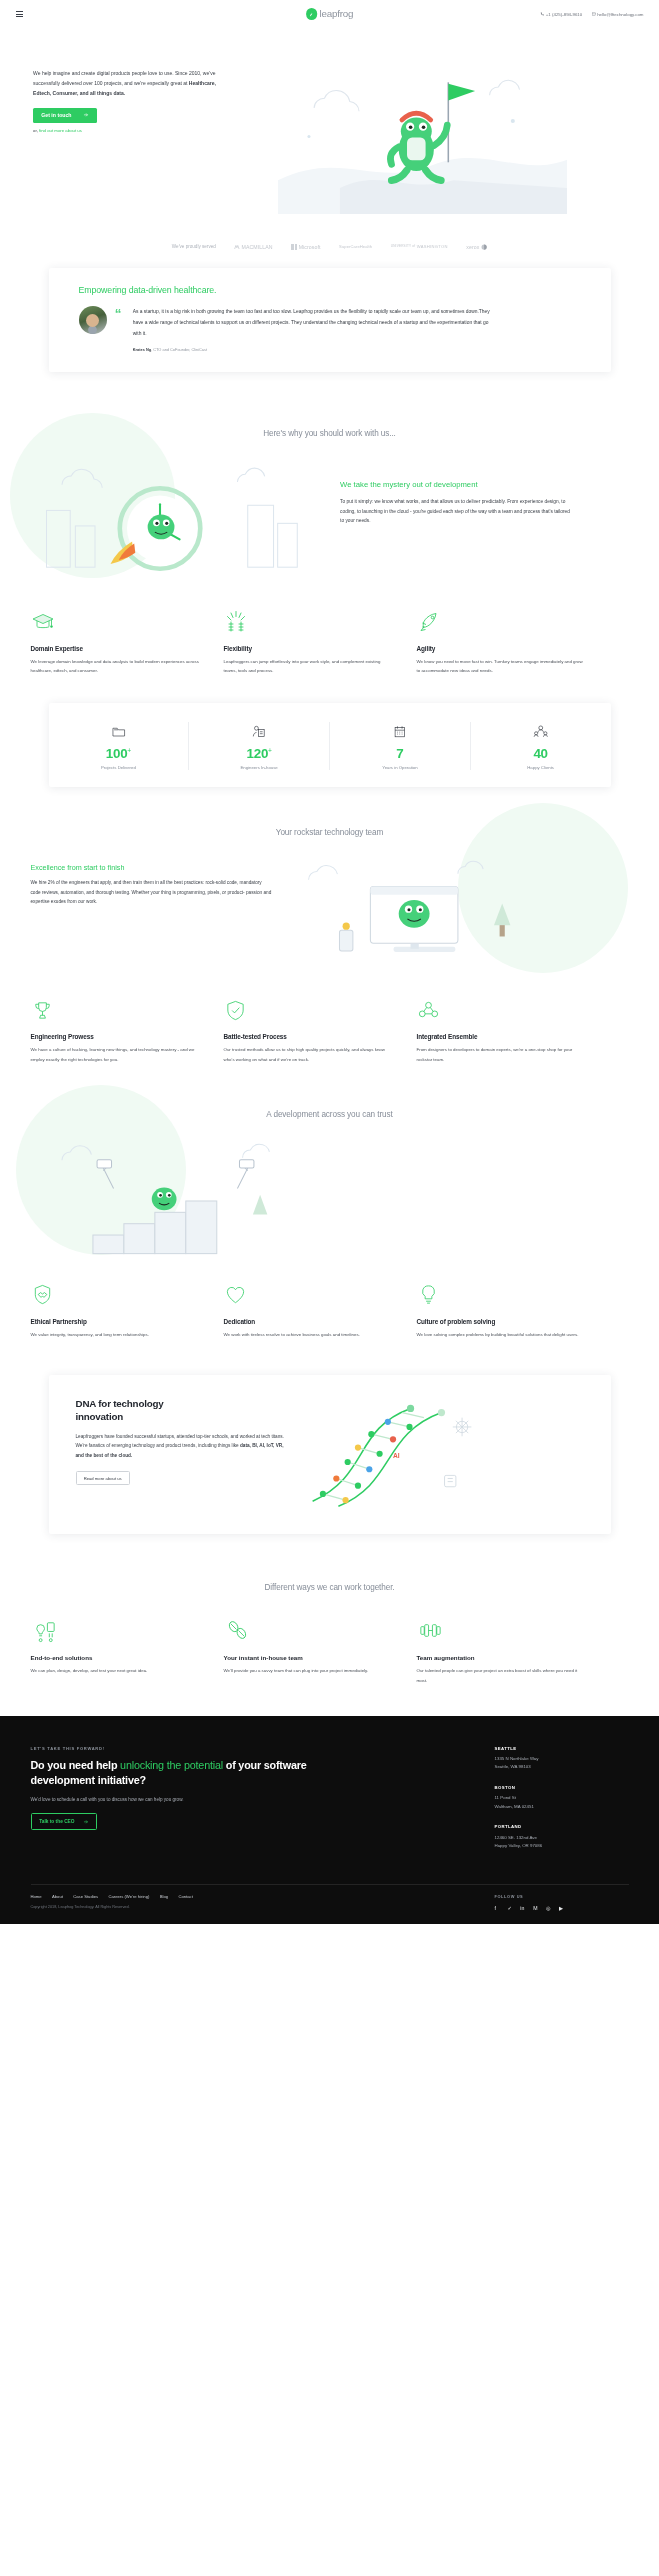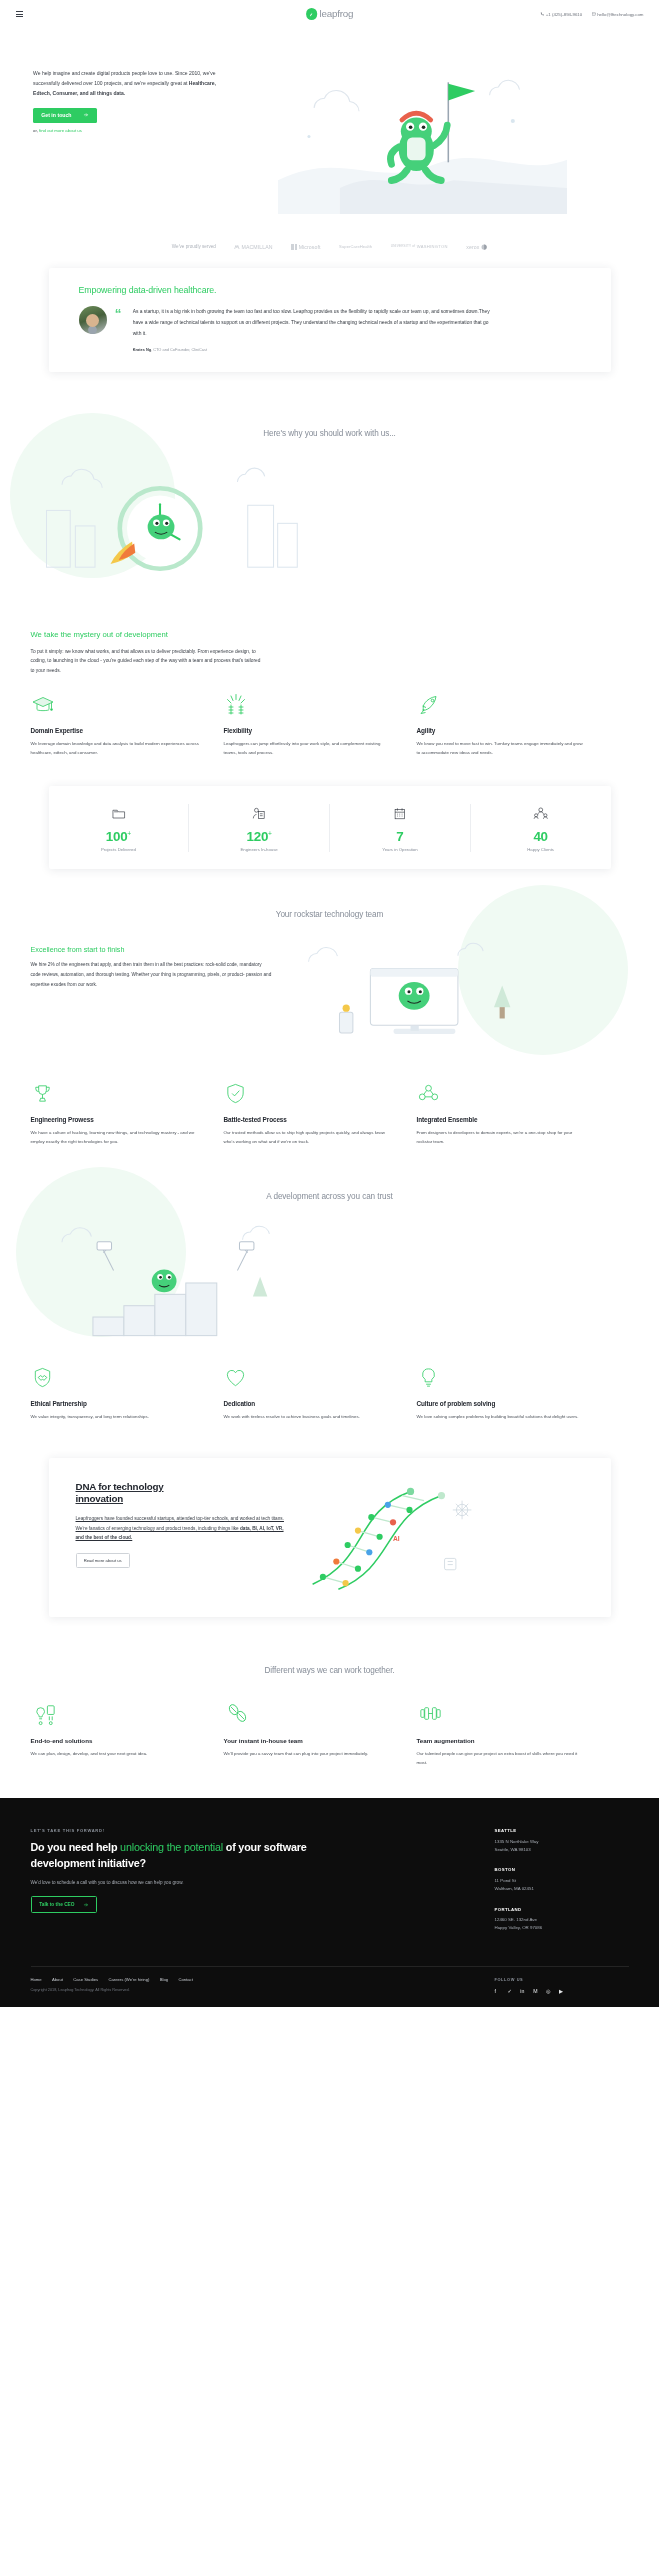--- a/index.html
+++ b/index.html
@@ -62,21 +62,21 @@
   .t-text { font-size:4.9px; line-height:2.25; color:#33383f; max-width:361px; }
   .t-attr { margin-top:7.2px; font-size:3.9px; color:#9298a1; }
   .t-attr b { color:#3c4149; }
 
   
   .sec-head { text-align:center; font-size:8.2px; font-weight:400; color:#868d98; letter-spacing:-0.1px; }
 
   
   .why { position:relative; padding:20.6px 0 0; }
   .blob { position:absolute; border-radius:50%; background:#f0faf3; z-index:0; }
-  .why-row { display:flex; gap:20.6px; margin-top:26px; position:relative; z-index:2;flex-direction:column; }
+  .why-row { display:flex; gap:20.6px; margin-top:26px; position:relative; z-index:2; }
   .why-art { width:289px; height:129px; position:relative; }
   .why-copy { width:232px; padding-top:16.5px; }
   .why-copy h3 { font-size:7.7px; font-weight:400; color:#2ecc62; line-height:1.35; margin-bottom:6.2px; }
   .why-copy p { font-size:4.8px; line-height:2.0; color:#3c4149; }
 
   
   .f3 { display:flex; gap:23px; padding:17.5px 0 0; }
   .f3 .col { width:170px; }
   .f3 .ico { height:27px; margin-bottom:7.2px; }
   .f3 h4 { font-size:6.4px; font-weight:700; color:#23272f; margin-bottom:5.2px; letter-spacing:-0.1px;}
@@ -103,21 +103,21 @@
   
   .trust { padding:46px 0 0; position:relative; }
   .trust-row { display:flex; gap:15.5px; margin-top:18px; position:relative; z-index:2; }
   .trust-art { width:289px; height:129px; position:relative; }
   .trust-copy { width:222px; padding-top:31px; }
   .trust-copy h3 { font-size:7.2px; font-weight:400; color:#2ecc62; margin-bottom:6.2px; }
   .trust-copy p { font-size:4.7px; line-height:2.05; color:#3c4149; }
 
   
   .dna-card { width:562px; margin:36px auto 0; background:#fff; border-radius:2.1px;
-     box-shadow:0 1px 9.3px rgba(40,50,70,.10); display:flex; padding:23px 27px; min-height:111px;text-decoration:underline; }
+     box-shadow:0 1px 9.3px rgba(40,50,70,.10); display:flex; padding:23px 27px; min-height:111px; }
   .dna-left { width:216px; }
   .dna-left h3 { font-size:9.8px; font-weight:700; line-height:1.3; color:#23272f; letter-spacing:-0.2px; margin-bottom:8.2px;}
   .dna-left p { font-size:4.7px; line-height:2.05; color:#3c4149; }
   .dna-left p b { font-weight:700; }
   .btn-outline { display:inline-block; margin-top:10.3px; border:0.5px solid #cfd3d8; border-radius:1.5px;
       padding:3.6px 7.2px; font-size:4.2px; color:#3c4149; background:#fff; cursor:pointer; }
   .dna-right { flex:1; position:relative; }
 
   
   .ways { padding:49px 0 31px; }

